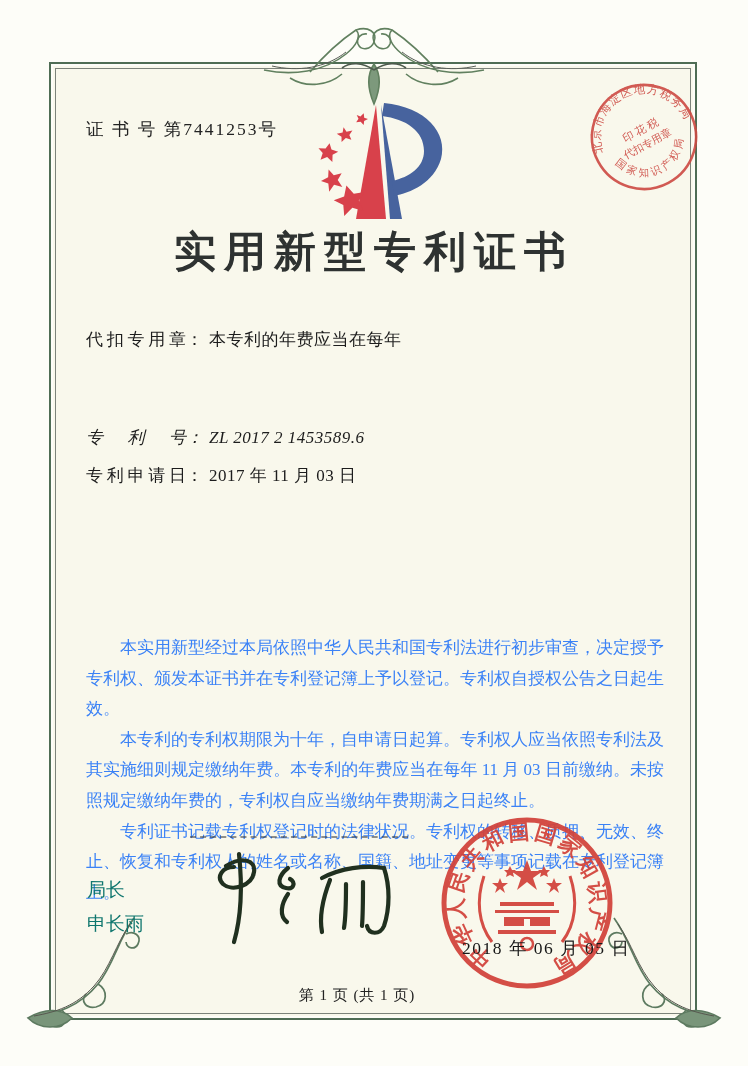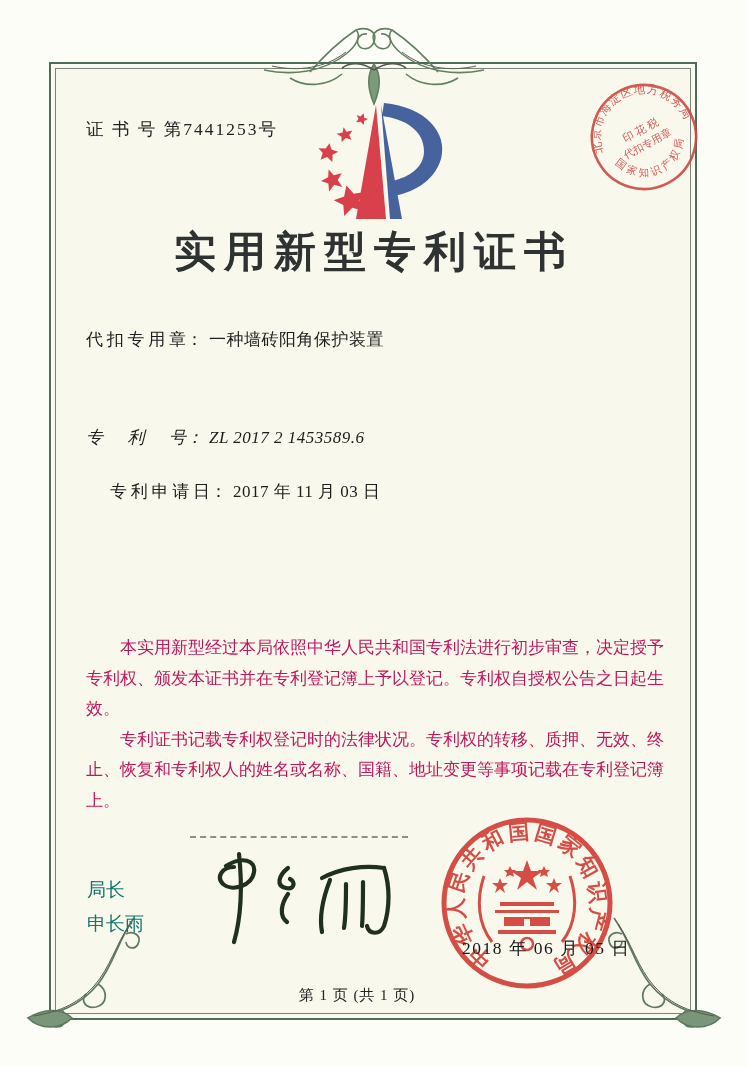--- a/index.html
+++ b/index.html
@@ -11,21 +11,21 @@
   .deco{position:absolute;pointer-events:none;}
   .cert-no{position:absolute;left:86px;top:117px;font-size:17.5px;letter-spacing:2px;color:#222;text-align:center;}
   .logo{position:absolute;left:298px;top:97px;}
   .stamp{position:absolute;left:588px;top:81px;width:112px;height:112px;transform:rotate(-28deg);opacity:.9;}
   .title{position:absolute;left:0;top:224px;width:748px;text-align:center;font-size:42px;font-weight:600;letter-spacing:8px;color:#2e3231;}
   .frow{position:absolute;left:86px;width:576px;font-size:17px;color:#1d1d1d;white-space:nowrap;}
   .flabel{display:inline-block;width:100px;text-align:justify;text-align-last:justify;vertical-align:bottom;}
   .fcolon{display:inline-block;margin-right:6px;}
   .fval{letter-spacing:.5px;}
   .frow .sub{position:absolute;left:342px;top:0;}
-  .paras{position:absolute;left:86px;top:633px;width:578px;font-size:17px;line-height:1.8;color:#be185d;text-align:justify;}
+  .paras{position:absolute;left:86px;top:633px;width:578px;font-size:17px;line-height:1.8;color:#3b82f6;text-align:justify;}
   .paras p{margin:0;text-indent:2em;}
   .microline{position:absolute;left:190px;top:836px;width:218px;border-top:2px dashed #3a3a3a;opacity:.55;}
   .officer{position:absolute;left:87px;top:873px;font-size:19px;color:#0f766e;line-height:1.8;}
   .signature{position:absolute;left:196px;top:842px;}
   .seal{position:absolute;left:438px;top:814px;opacity:.93;}
   .seal-date{position:absolute;left:462px;top:936px;font-size:17.5px;letter-spacing:1.5px;color:#181818;z-index:5;}
   .footer{position:absolute;left:0;top:986px;width:714px;text-align:center;font-size:15px;color:#222;letter-spacing:1px;}
   .stamp text,.seal text{font-family:"Liberation Serif","DejaVu Serif",serif;}
 </style>
 </head>
@@ -107,31 +107,32 @@
     <text font-size="10.5" fill="#cd4a43" letter-spacing="3">
       <textPath href="#arcBot" startOffset="8%">国家知识产权局</textPath>
     </text>
     <text x="56" y="52" text-anchor="middle" font-size="11" fill="#cd4a43">印 花 税</text>
     <text x="56" y="67" text-anchor="middle" font-size="10.5" fill="#cd4a43">代扣专用章</text>
   </svg>
 
   <div class="title">实用新型专利证书</div>
 
   <div class="frow" style="top:328px;">
-    <span class="flabel">代扣专用章</span><span class="fcolon">：</span><span class="fval">一种墙砖阳角保护装置</span>
+    <span class="flabel">代扣专用章</span><span class="fcolon">：</span><span class="fval">本专利的年费应当在每年</span>
   </div>
   <div class="frow" style="top:426px;font-style:italic;">
     <span class="flabel">专利号</span><span class="fcolon">：</span><span class="fval">ZL 2017 2 1453589.6</span>
   </div>
-  <div class="frow" style="top:480px;margin-left:24px;">
+  <div class="frow" style="top:464px;">
     <span class="flabel">专利申请日</span><span class="fcolon">：</span><span class="fval">2017 年 11 月 03 日</span>
   </div>
 
   <div class="paras">
     <p>本实用新型经过本局依照中华人民共和国专利法进行初步审查，决定授予专利权、颁发本证书并在专利登记簿上予以登记。专利权自授权公告之日起生效。</p>
+    <p>本专利的专利权期限为十年，自申请日起算。专利权人应当依照专利法及其实施细则规定缴纳年费。本专利的年费应当在每年 11 月 03 日前缴纳。未按照规定缴纳年费的，专利权自应当缴纳年费期满之日起终止。</p>
     <p>专利证书记载专利权登记时的法律状况。专利权的转移、质押、无效、终止、恢复和专利权人的姓名或名称、国籍、地址变更等事项记载在专利登记簿上。</p>
   </div>
 
   <div class="microline"></div>
 
   <div class="officer">
     <div>局长</div>
     <div>申长雨</div>
   </div>
 

